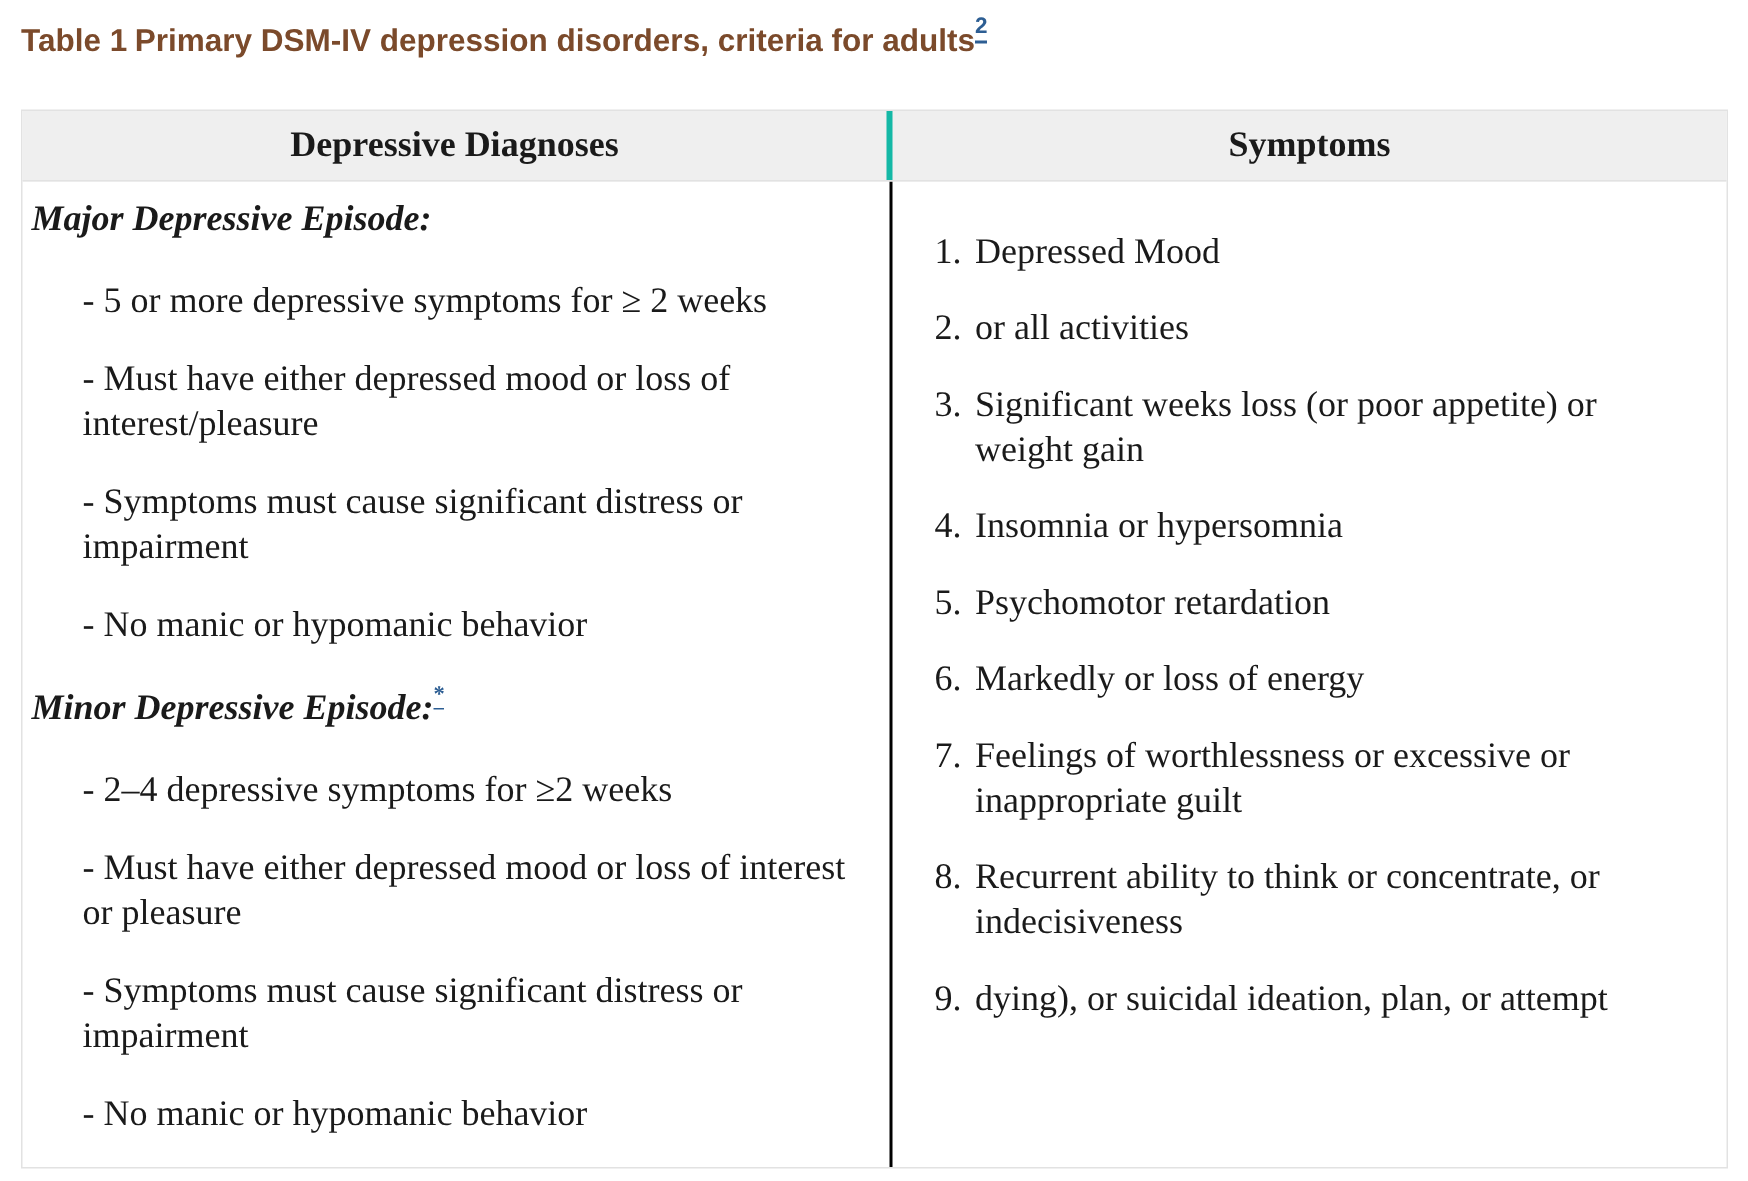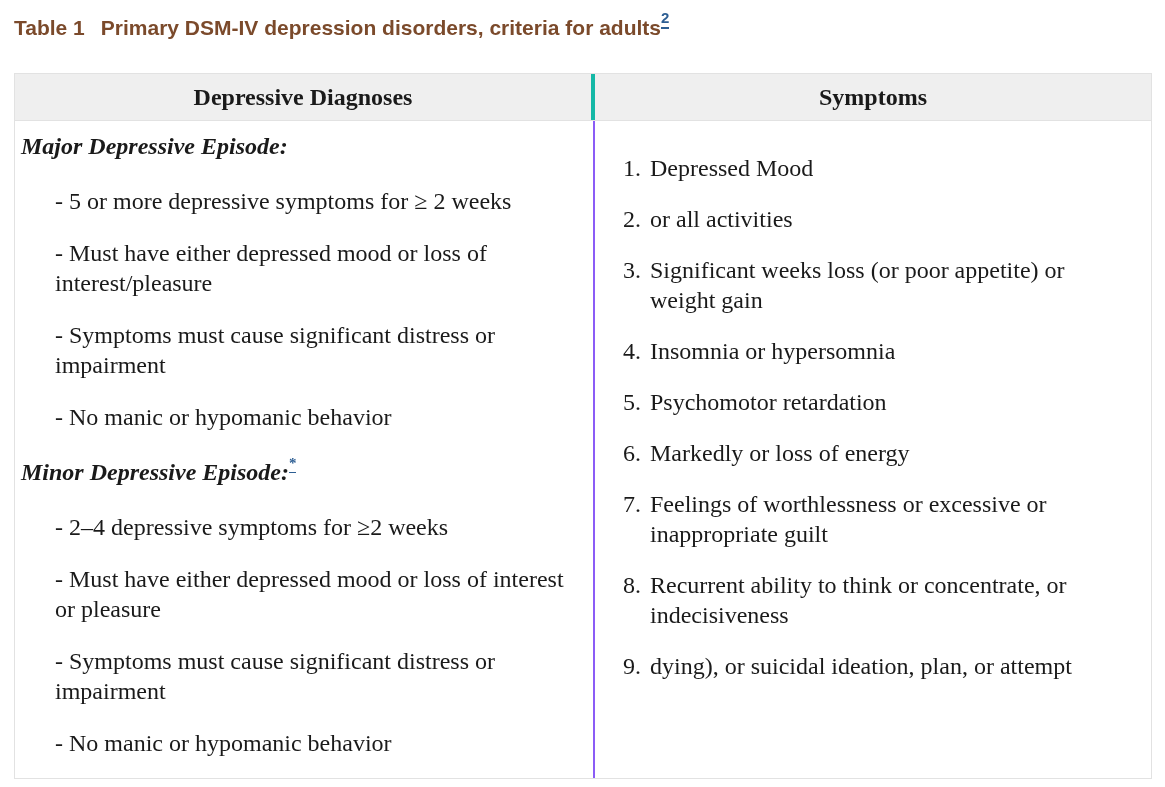--- a/index.html
+++ b/index.html
@@ -15,21 +15,21 @@
   
   .caption {
     padding: 14px 0 0 14px;
     font-family: "Liberation Sans", sans-serif;
     font-weight: bold;
     font-size: 21px;
     line-height: 28px;
     color: #7b4a2b;
     white-space: nowrap;
   }
-  .caption .tbl-label { margin-right: 16px; }
+  .caption .tbl-label { margin-right: 5px; }
   .fn-sup {
     display: inline-block;
     vertical-align: top;
     font-size: 15px;
     line-height: 15px;
     font-weight: bold;
     color: #2d5e93;
     text-decoration: none;
     border-bottom: 2px solid #2d5e93;
     padding-bottom: 2px;
@@ -56,21 +56,21 @@
   }
   .th-left { border-right: 4px solid #14b8a6; }
   .tbl-body {
     display: grid;
     grid-template-columns: 580px 1fr;
     height: 657px;
     overflow: hidden;
   }
   .td-diag {
     padding: 10px 4px 0 6px;
-    border-right: 2px solid #8b5cf6;
+    border-right: 2px solid #000000;
   }
   .td-sym { padding: 32px 6px 0 28px; }
   
   .diag-heading {
     font-weight: bold;
     font-style: italic;
     font-size: 24px;
     line-height: 30px;
     margin: 25px 0 25px 0;
     white-space: nowrap;

